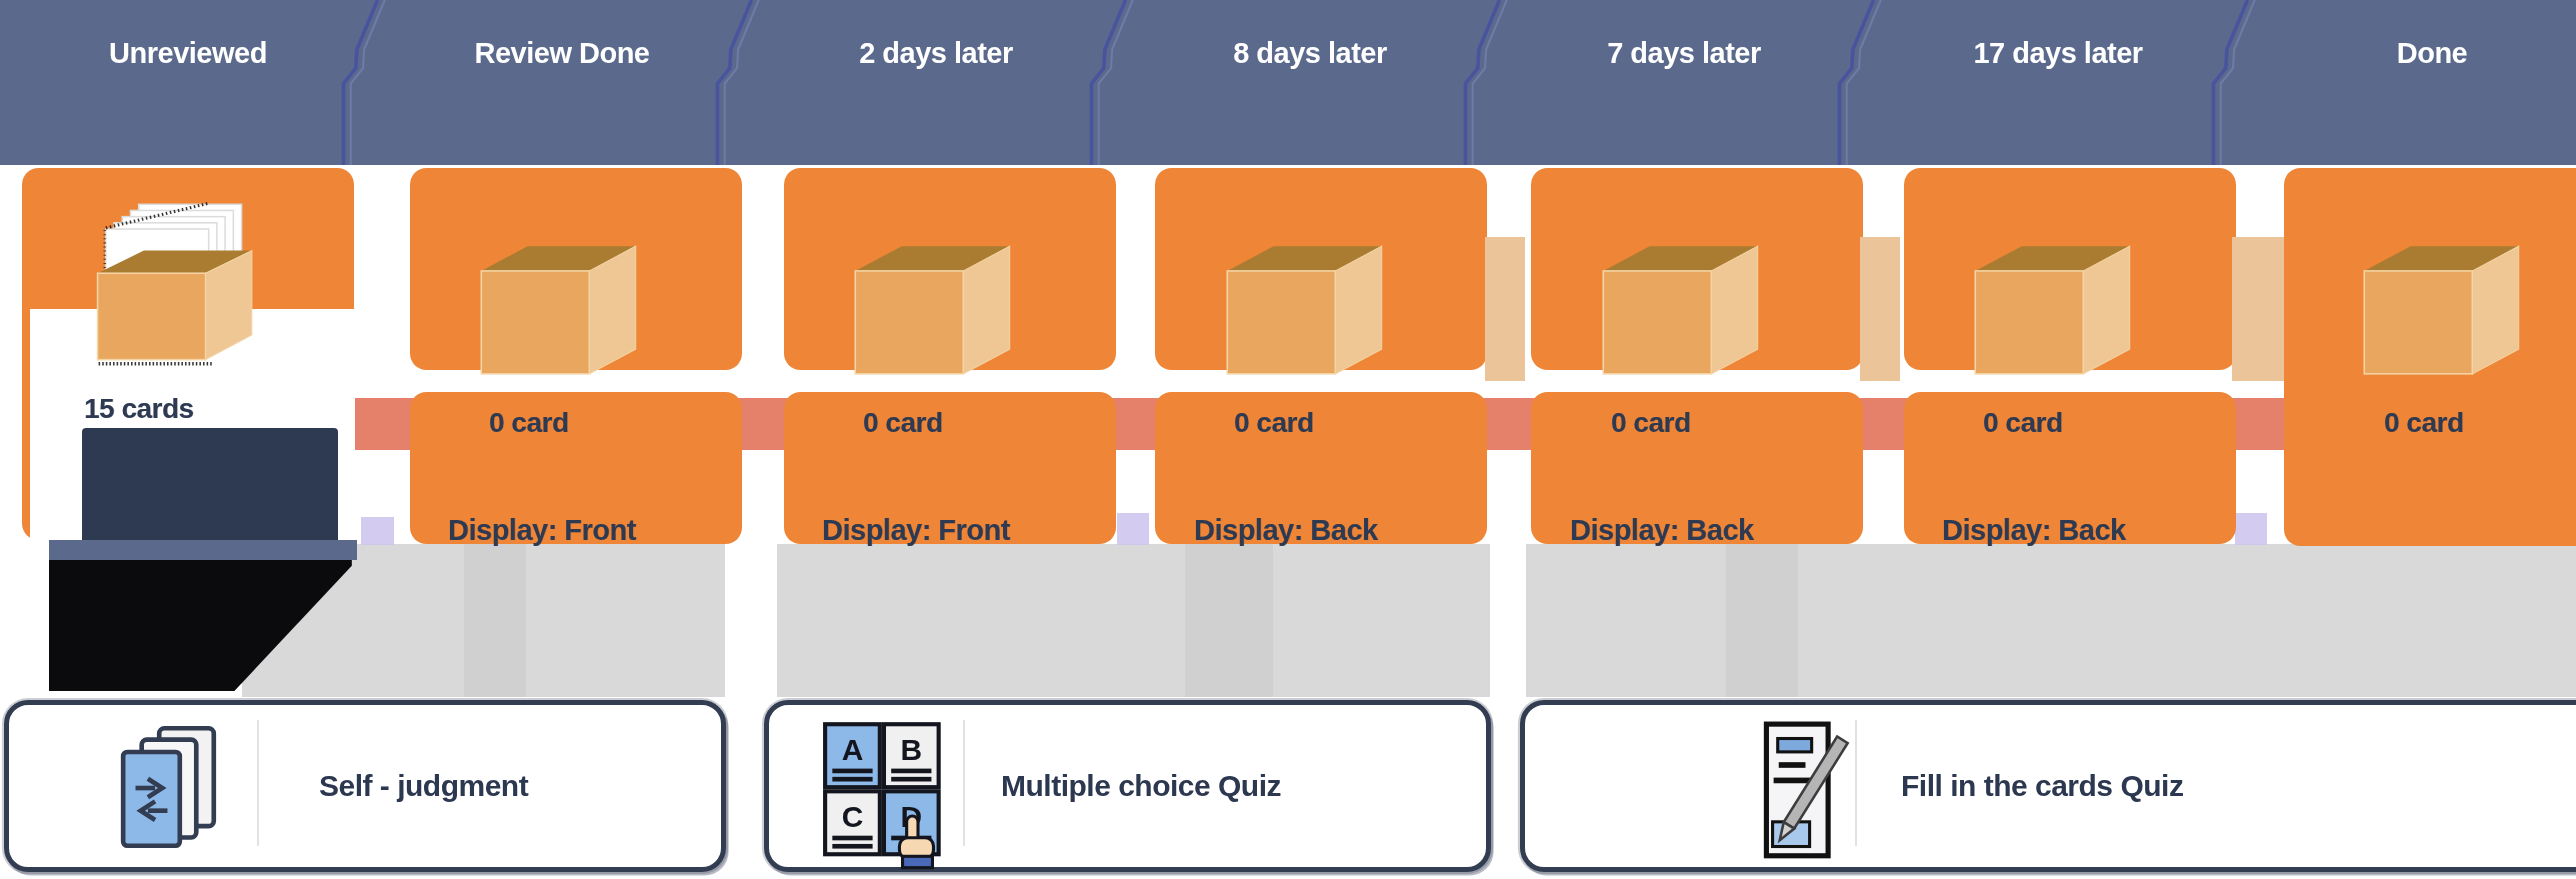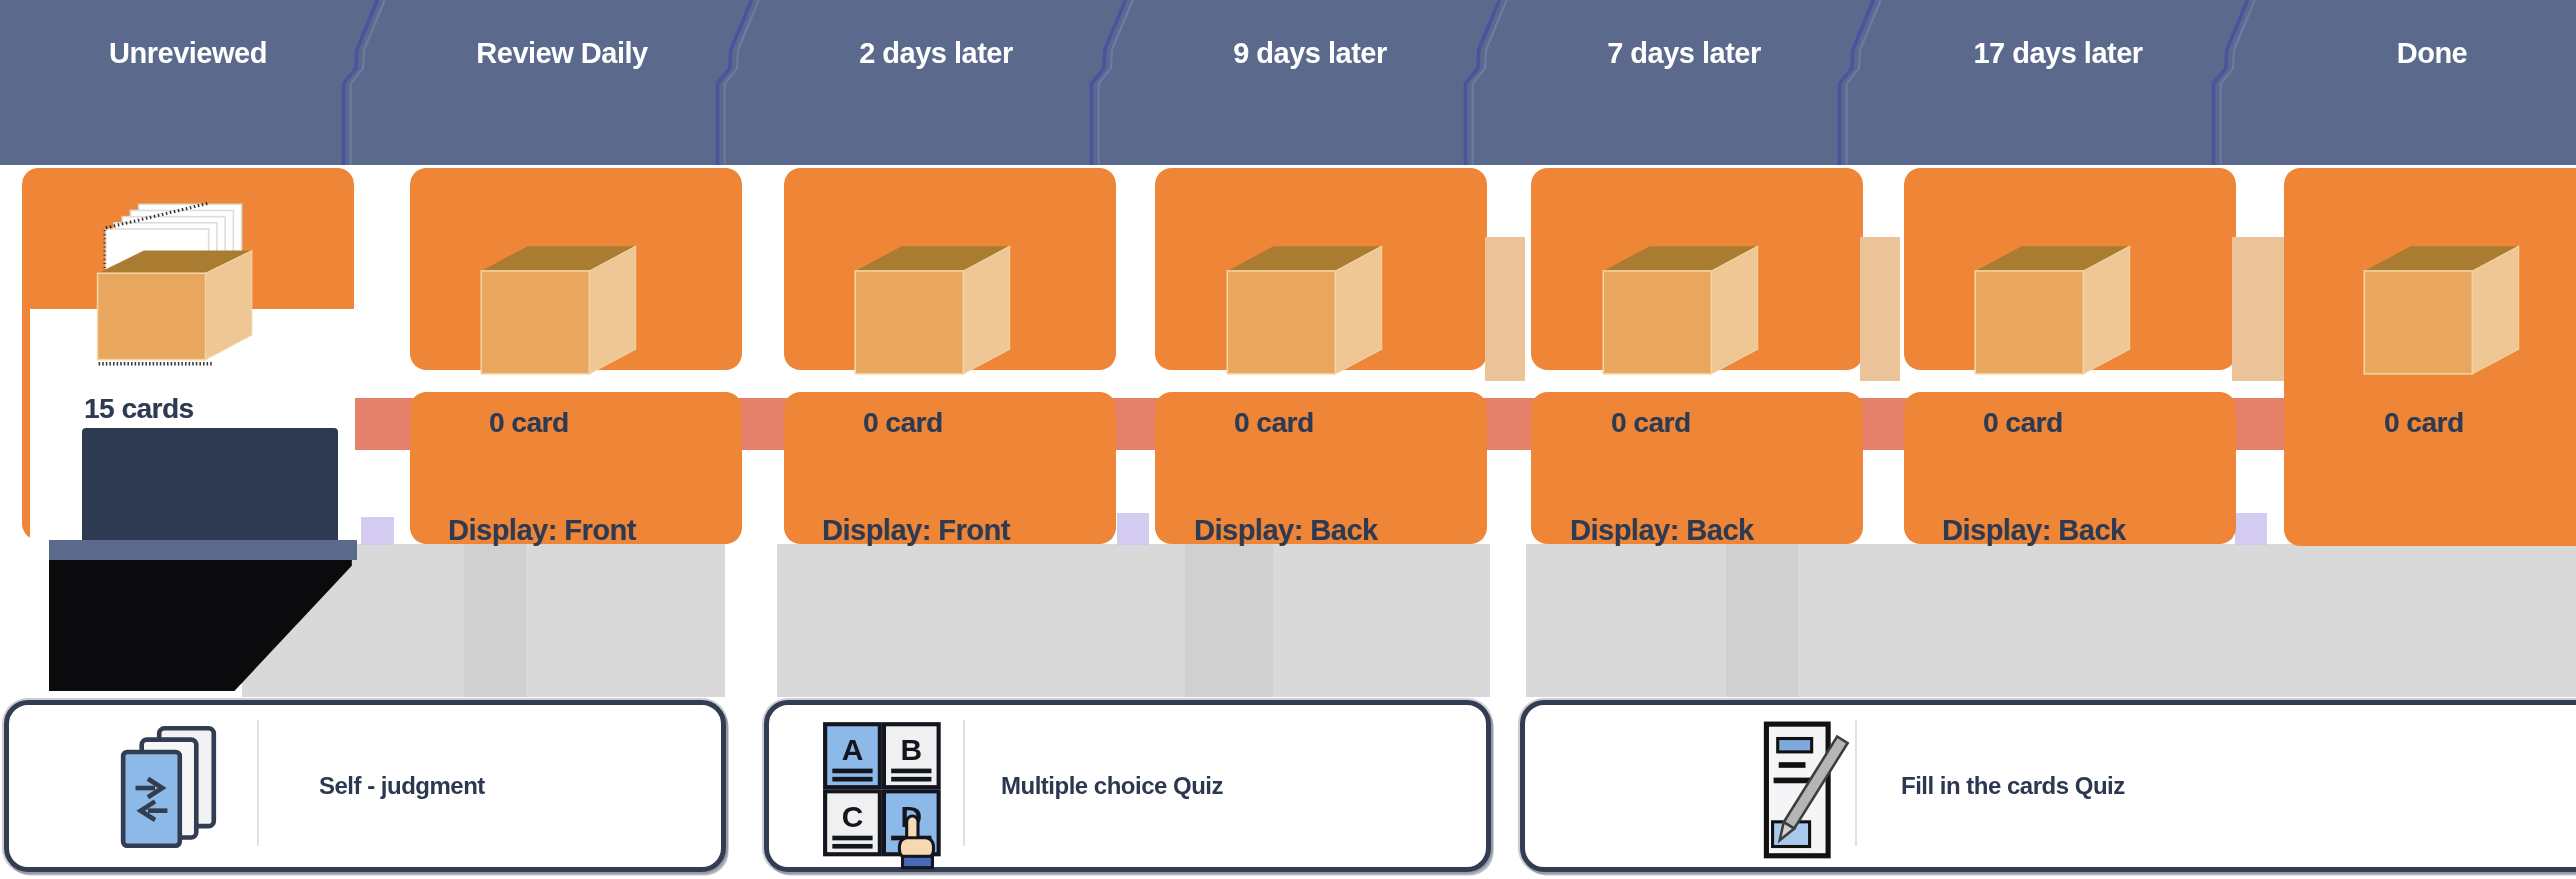--- a/index.html
+++ b/index.html
@@ -36,33 +36,33 @@
   .white-gap{top:544px;height:153px;background:#ffffff;z-index:0;}
   #black-swoosh{left:49px;top:542px;width:309px;height:149px;background:#0b0b0d;z-index:1;
                 clip-path:polygon(0 0,98% 0,98% 16%,60% 100%,0 100%);}
   .lavender{background:#cdc2ee;opacity:.85;z-index:1;}
 
   
   .quiz-card{top:700px;height:172px;background:#ffffff;border:5.7px solid #323d52;
              border-radius:24px;box-sizing:border-box;z-index:6;
              box-shadow:0 0 0 2.1px rgba(50,61,82,.25), 2.6px 3.6px 0 0 rgba(50,61,82,.35);}
   .quiz-divider{top:20.6px;width:1.5px;height:126px;background:#e2e2e2;z-index:7;}
-  .quiz-label{height:100%;display:flex;align-items:center;font-size:24px;font-weight:bold;
+  .quiz-label{height:100%;display:flex;align-items:center;font-size:30px;font-weight:bold;
               color:#2c3750;letter-spacing:-0.5px;z-index:7;}
   .quiz-icon{z-index:7;}
 </style>
 </head>
 <body>
 
 <div class="abs" id="header-band"></div>
 
 <div class="abs col-title" style="left:1px;width:374px">Unreviewed</div>
-<div class="abs col-title" style="left:375px;width:374px">Review Daily</div>
+<div class="abs col-title" style="left:375px;width:374px">Review Done</div>
 <div class="abs col-title" style="left:749px;width:374px">2 days later</div>
-<div class="abs col-title" style="left:1123px;width:374px">9 days later</div>
+<div class="abs col-title" style="left:1123px;width:374px">8 days later</div>
 <div class="abs col-title" style="left:1497px;width:374px">7 days later</div>
 <div class="abs col-title" style="left:1871px;width:374px">17 days later</div>
 <div class="abs col-title" style="left:2245px;width:374px">Done</div>
 
 <svg class="abs sep" style="left:330px" viewBox="0 0 120 320">
     <polyline points="92,0 52,96 50,132 26,162 26,320" fill="none" stroke="#4652a0" stroke-width="7" opacity="0.9"></polyline>
     <polyline points="106,0 66,96 64,132 40,162 40,320" fill="none" stroke="#8890c8" stroke-width="4" opacity="0.45"></polyline>
   </svg>
 <svg class="abs sep" style="left:704px" viewBox="0 0 120 320">
     <polyline points="92,0 52,96 50,132 26,162 26,320" fill="none" stroke="#4652a0" stroke-width="7" opacity="0.9"></polyline>

